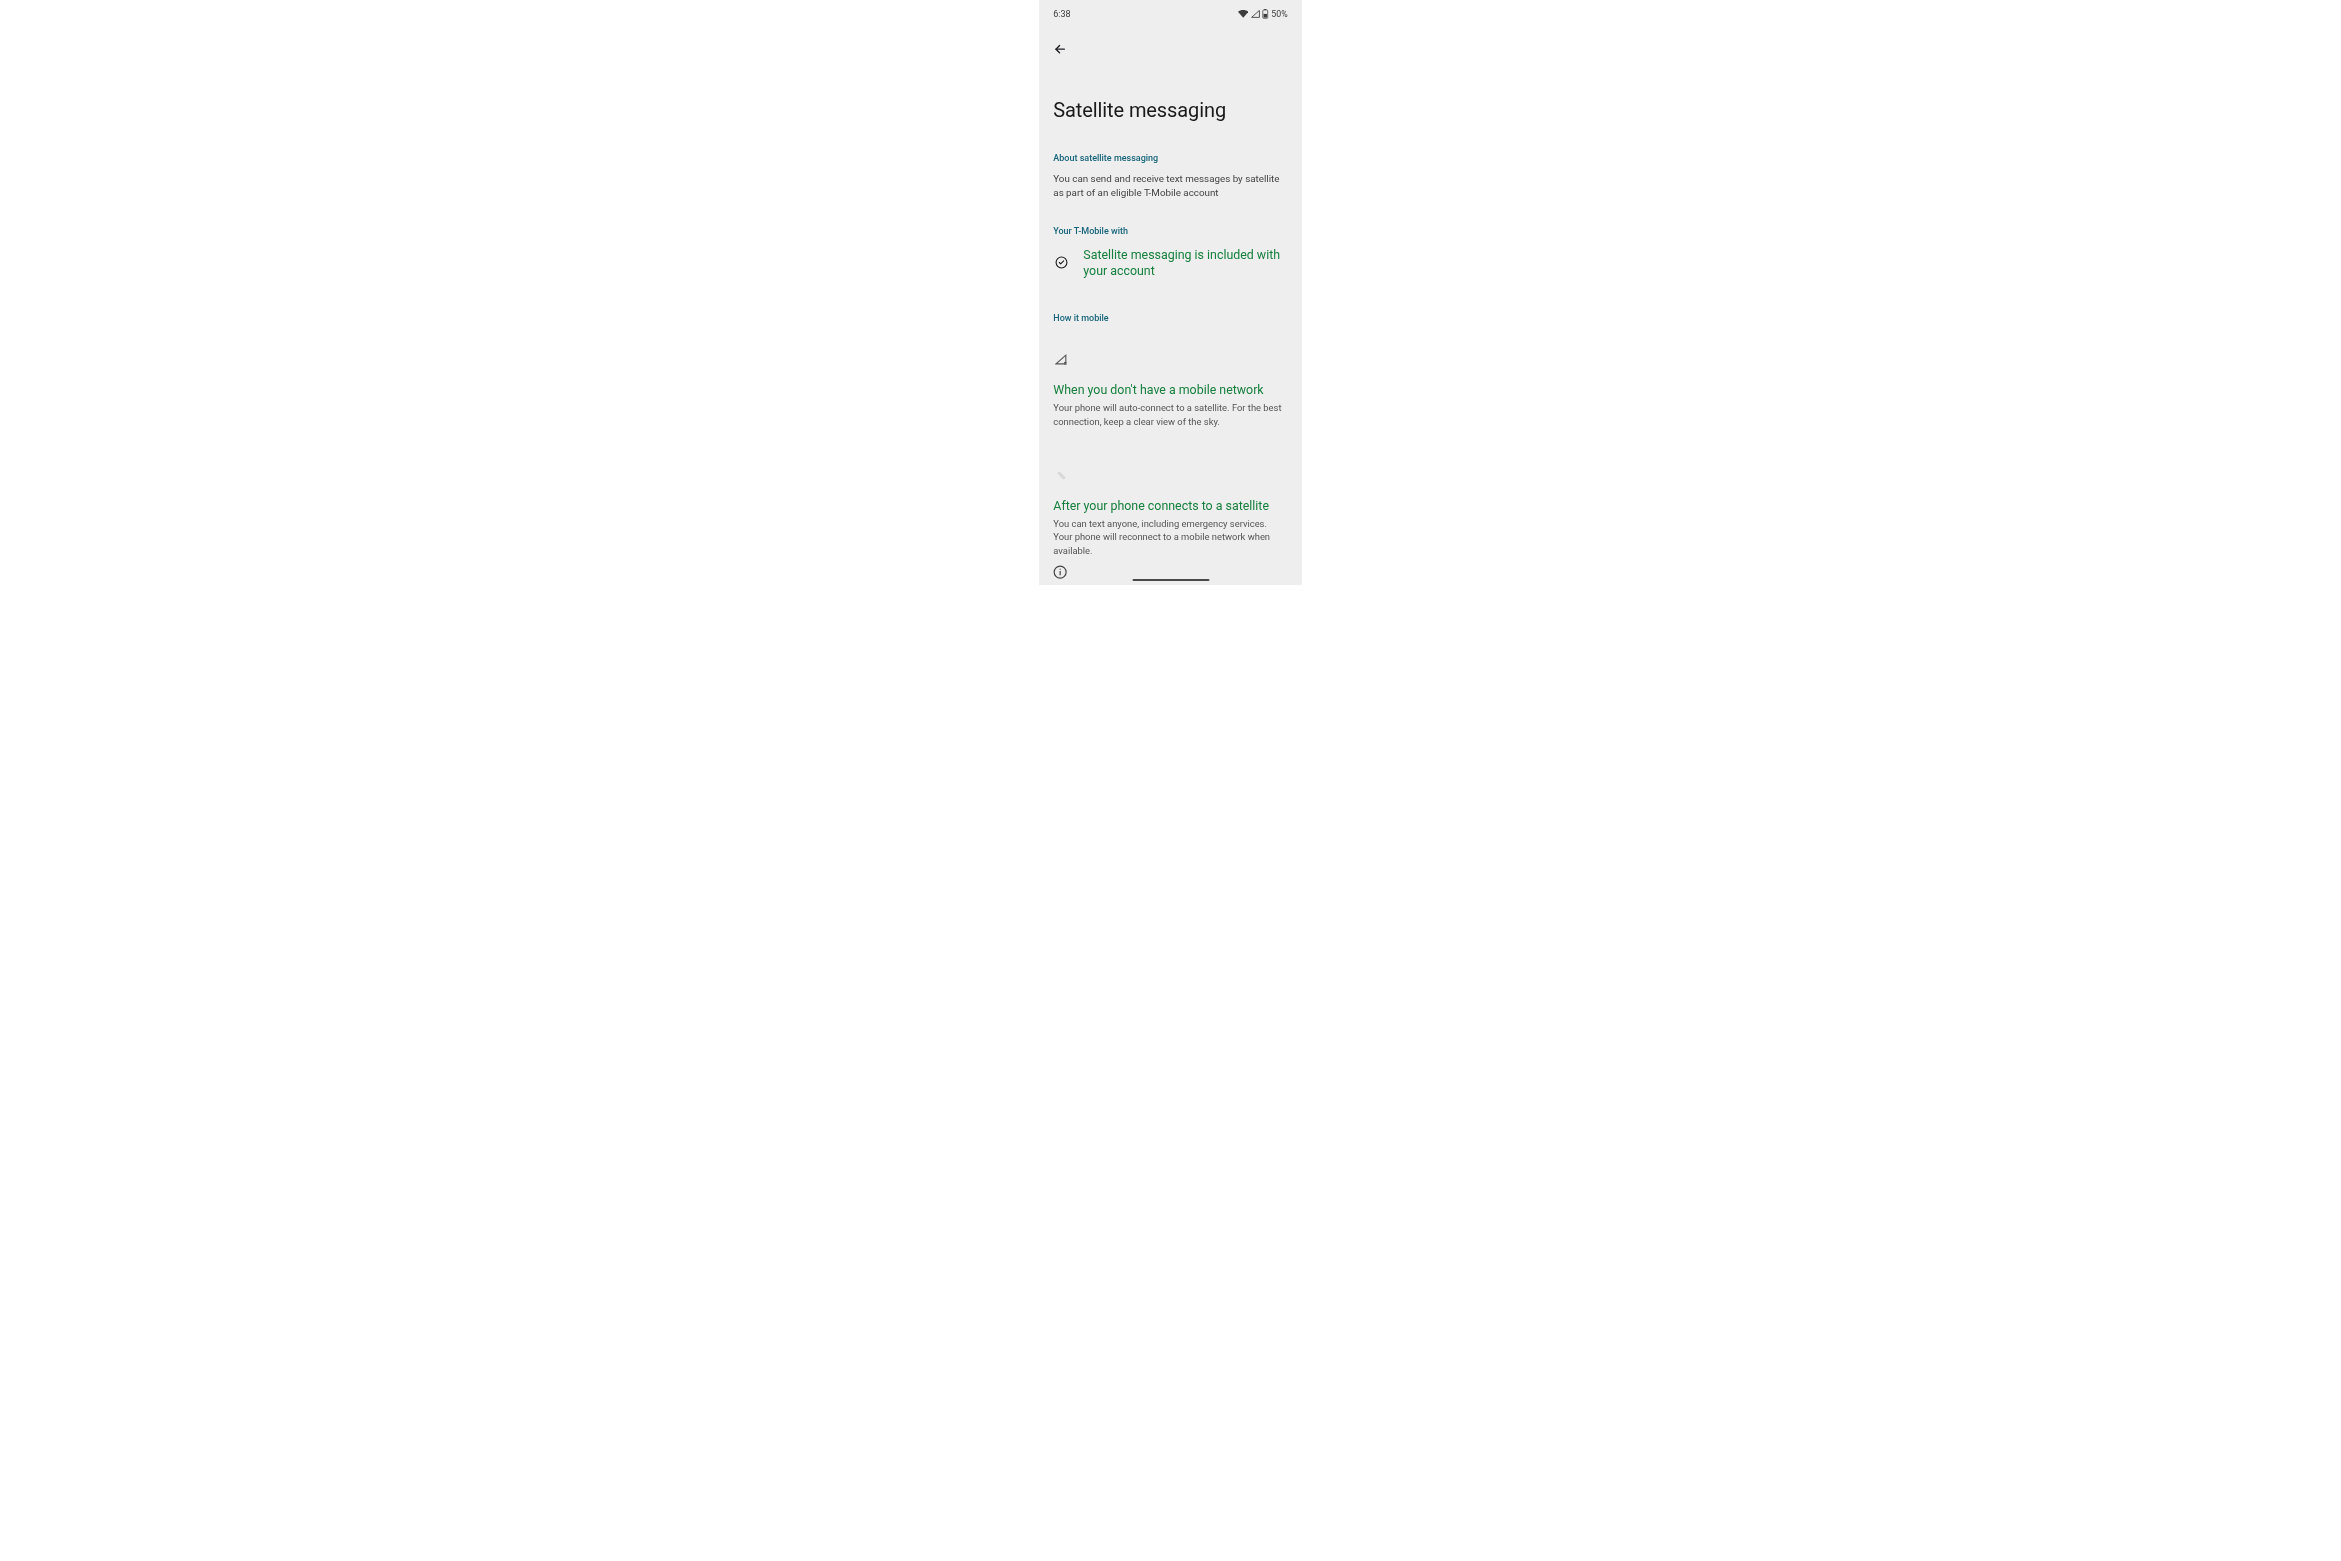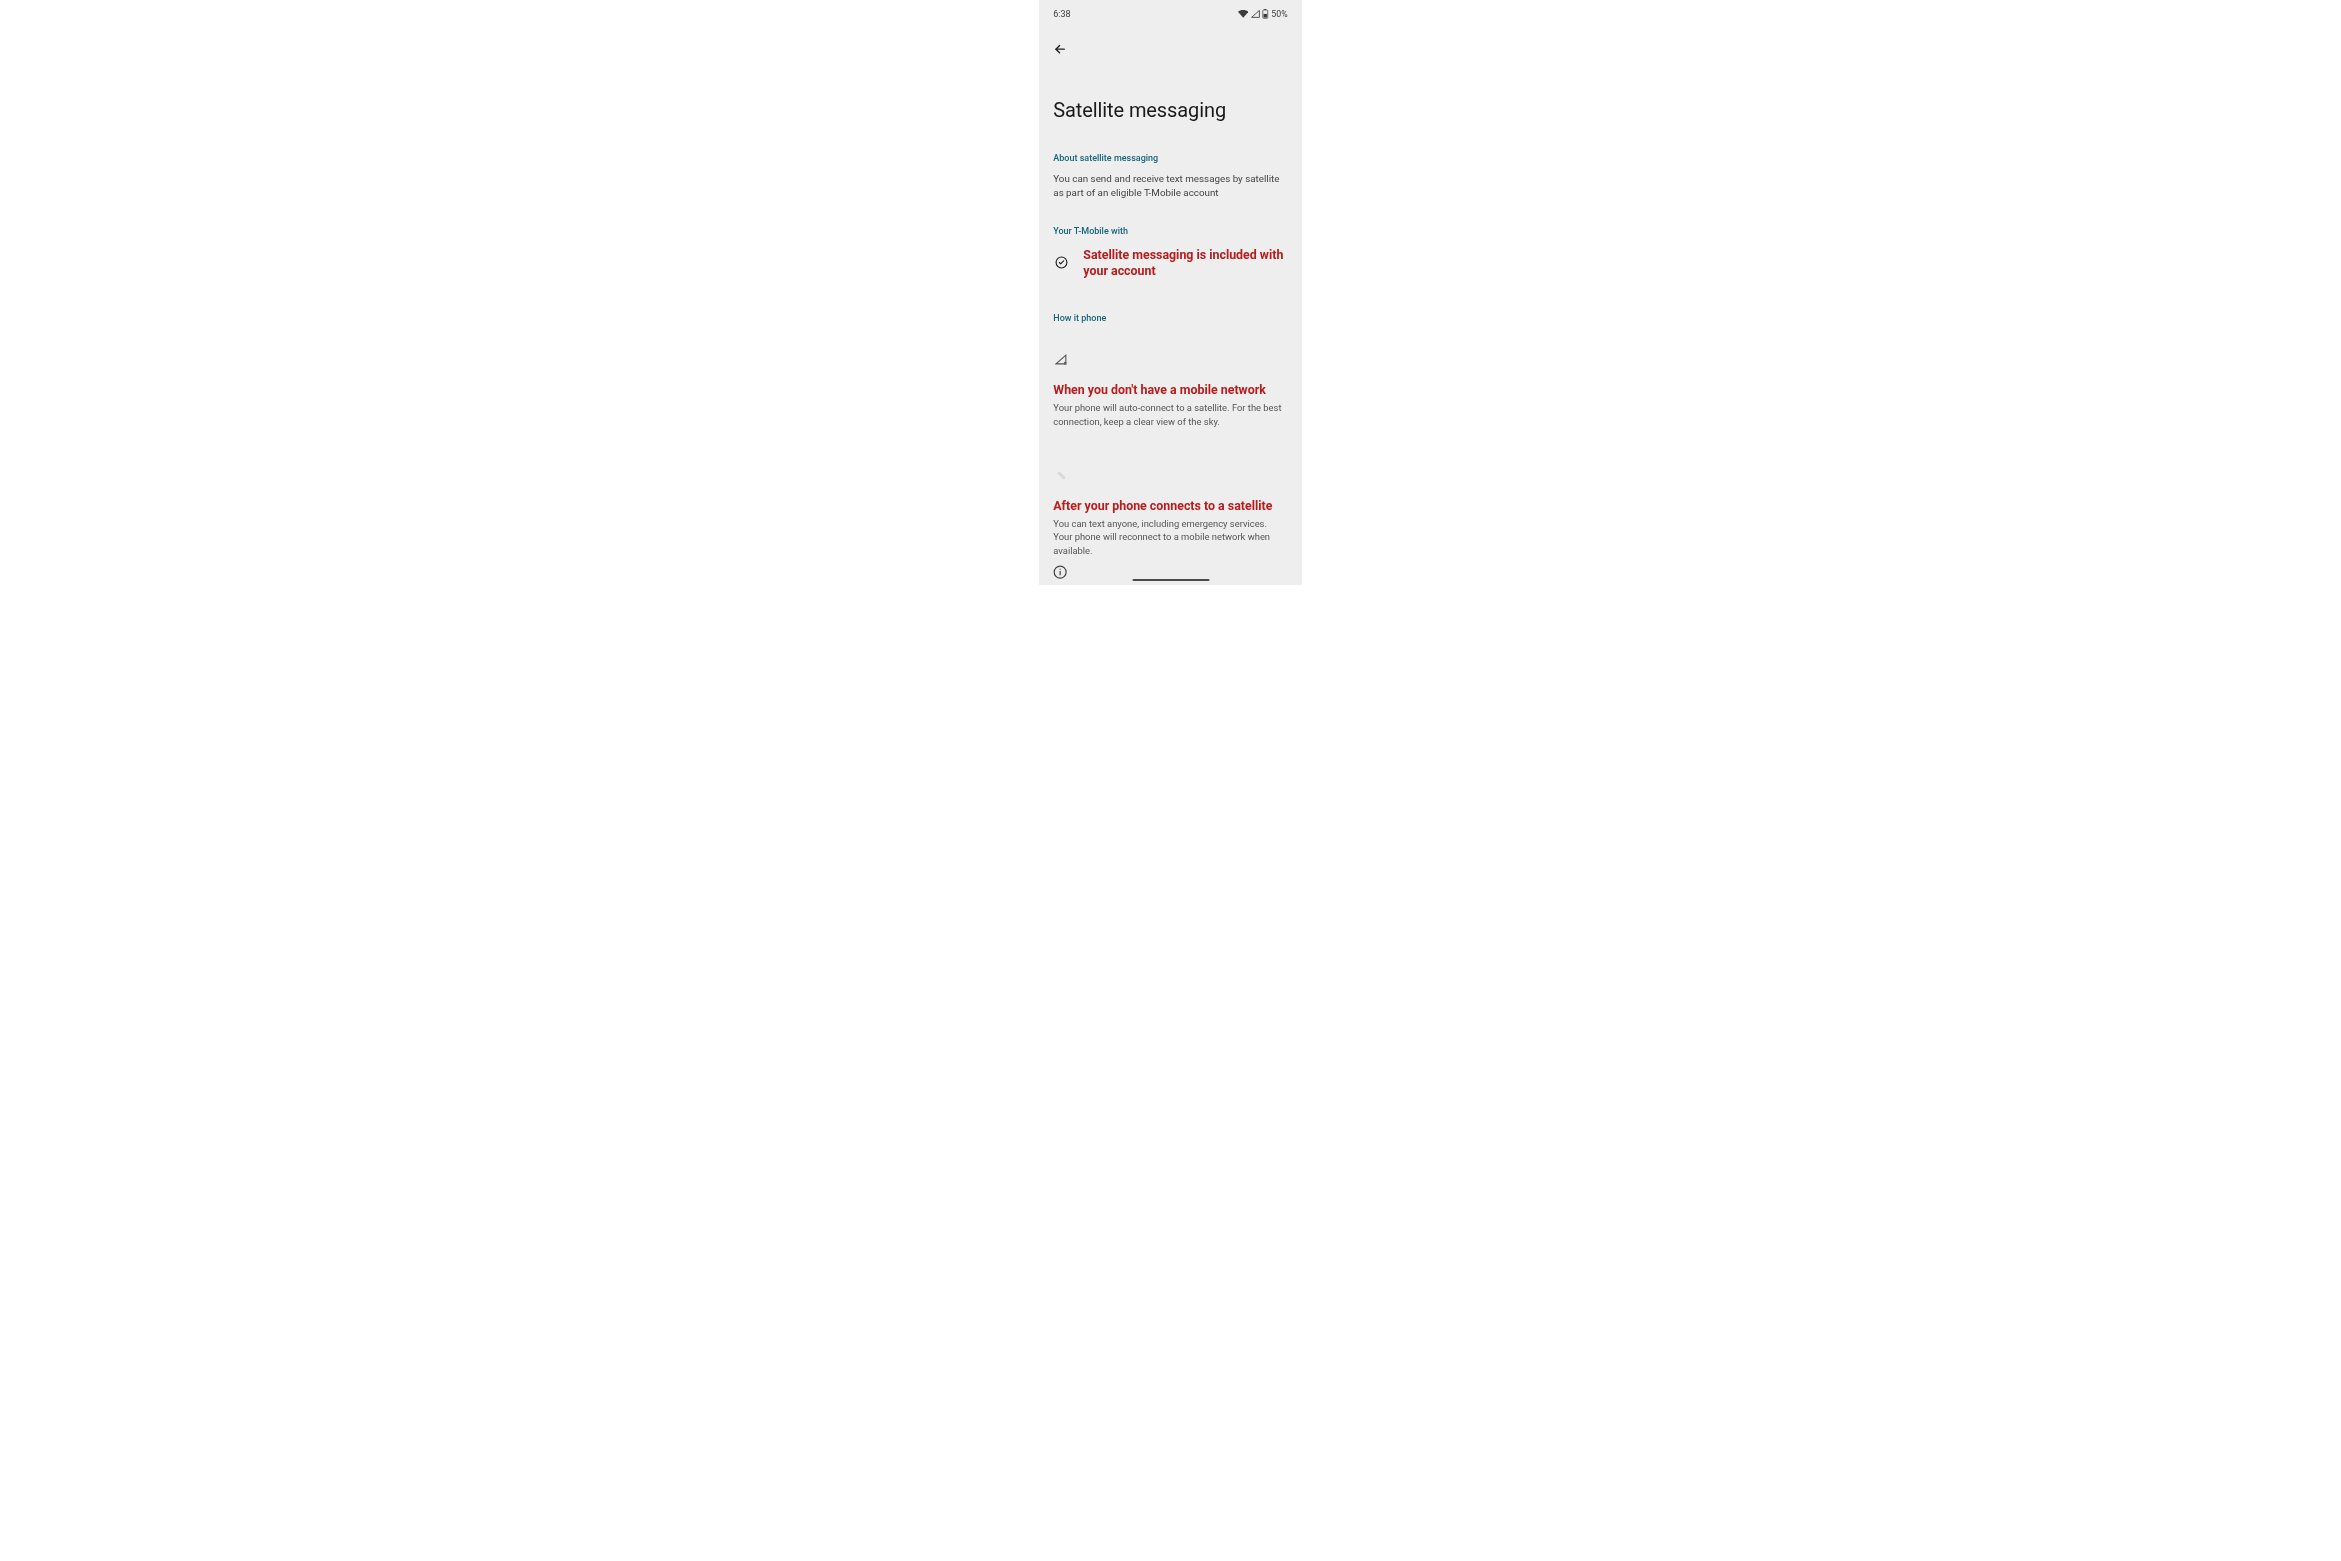--- a/index.html
+++ b/index.html
@@ -77,22 +77,22 @@
       display: flex;
       align-items: center;
       justify-content: center;
       padding-top: 3.9px;
     }
     .icon-text {
       flex: 1;
     }
     .row-title {
       font-size: 12.4px;
-      font-weight: 700;
-      color: #b91c1c;
+      font-weight: 400;
+      color: #15803d;
       line-height: 1.35;
       margin-bottom: 2.6px;
     }
     .row-desc {
       font-size: 9.4px;
       line-height: 1.45;
       color: #555;
     }
     .howit-item {
       margin-bottom: 18px;
@@ -174,21 +174,21 @@
             </svg>
         </span>
       </div>
       <div class="icon-text">
         <div class="row-title">Satellite messaging is included with your account</div>
       </div>
     </div>
   </div>
 
   <div class="section" style="padding-top:29px;">
-    <div class="section-label">How it phone</div>
+    <div class="section-label">How it mobile</div>
 
     <div class="icon-row howit-item">
       <div class="icon-col" style="padding-top:19.5px;">
         <span>
           <svg width="13" height="13" viewBox="0 0 24 24" fill="none" stroke="#555" stroke-width="2">
               <path d="M2 20L20 20L20 4z"></path>
               <path d="M17 17l4 4M21 17l-4 4" stroke-width="2.2"></path>
             </svg>
         </span>
       </div>

